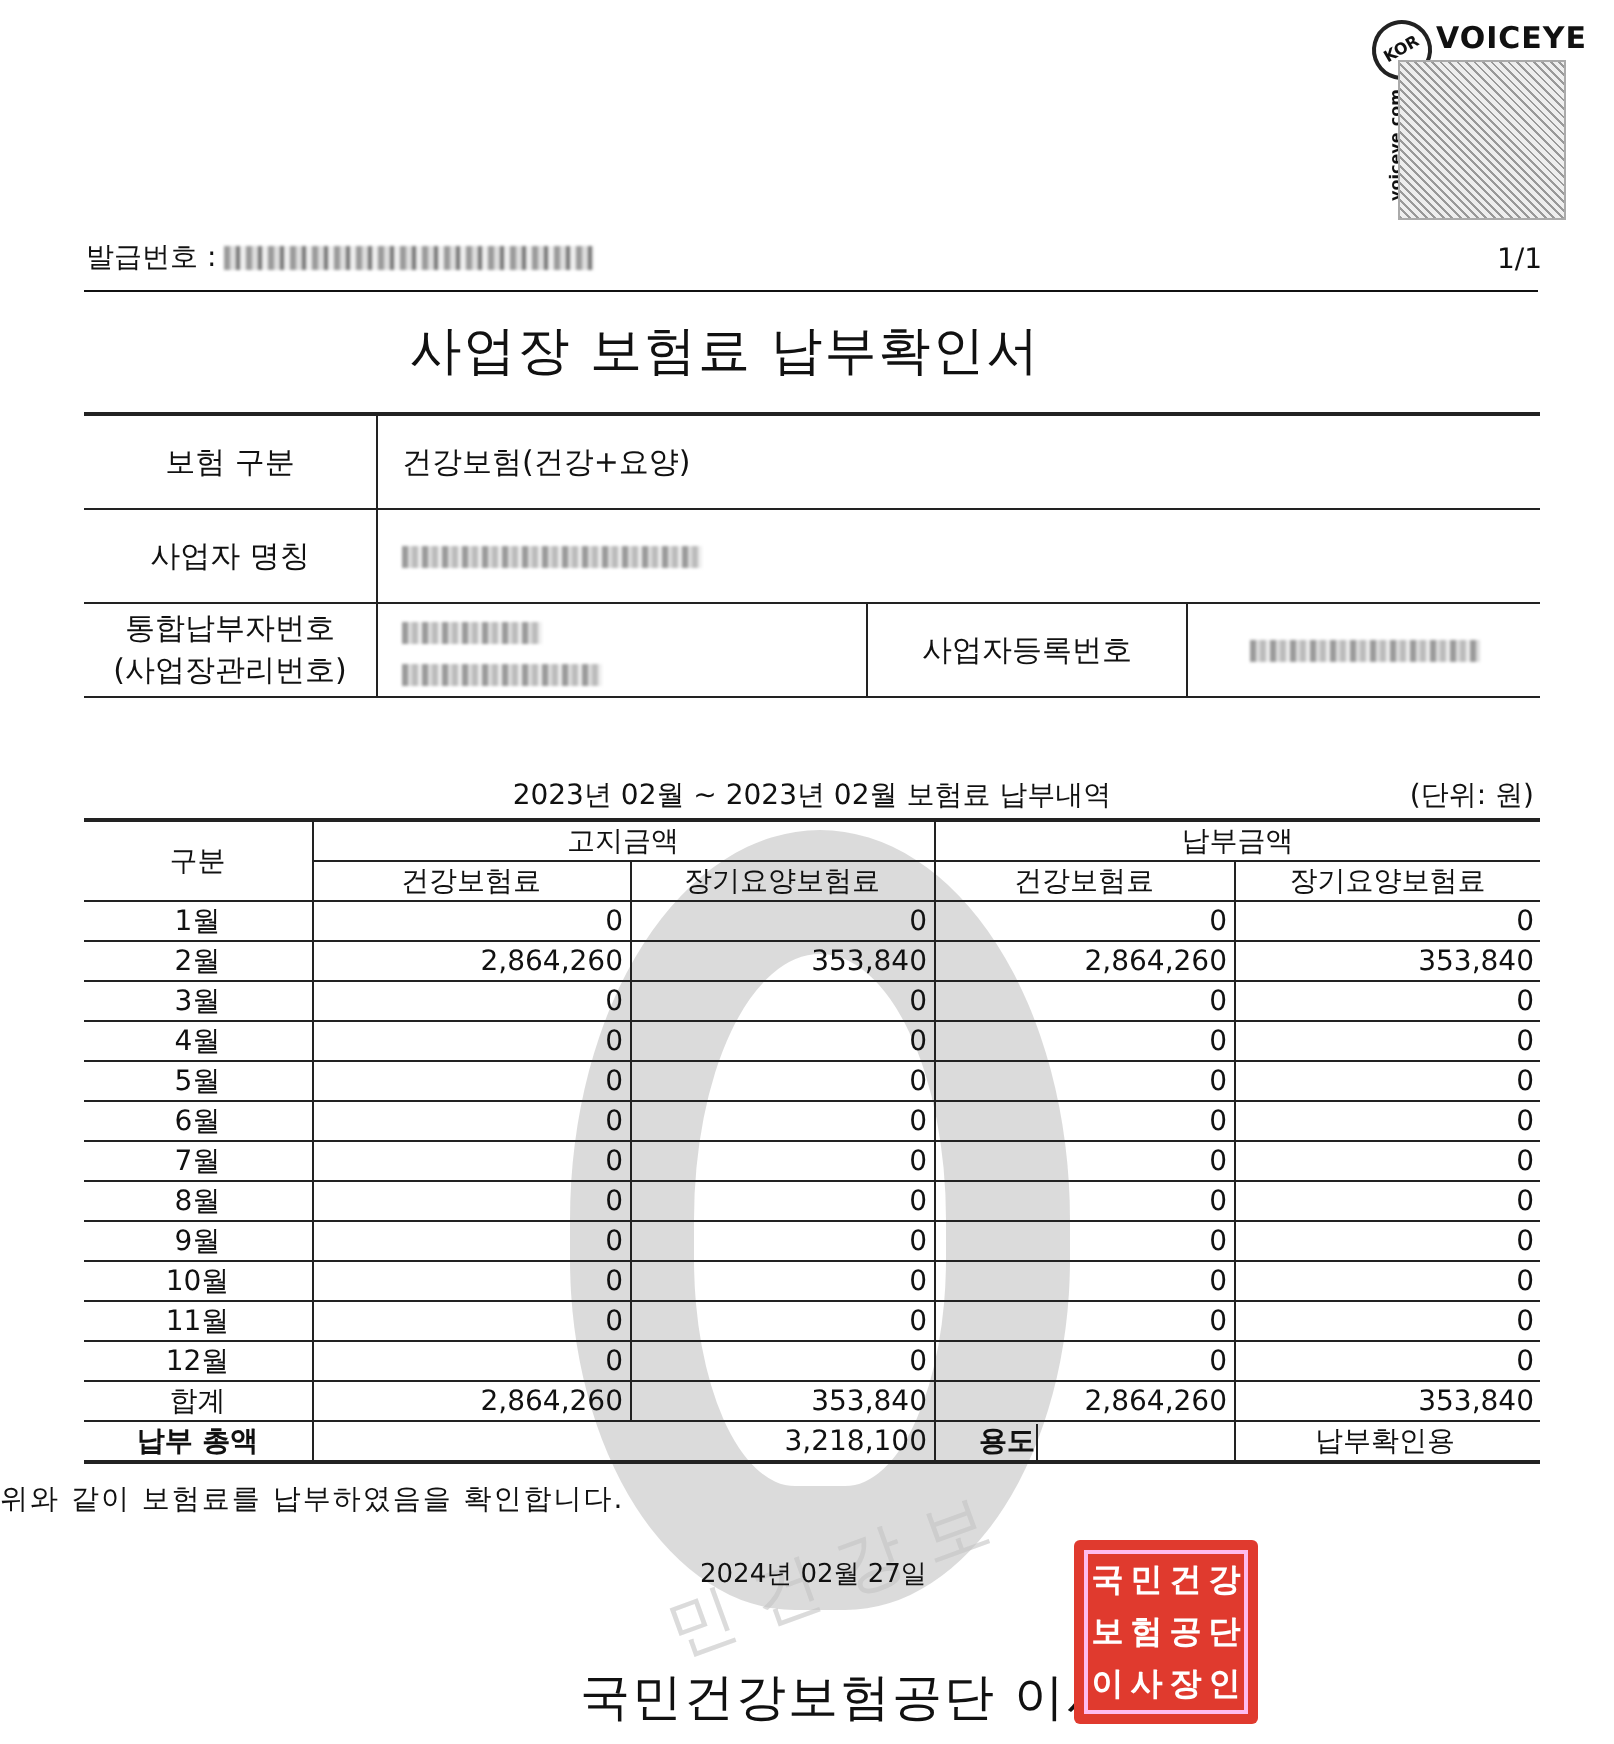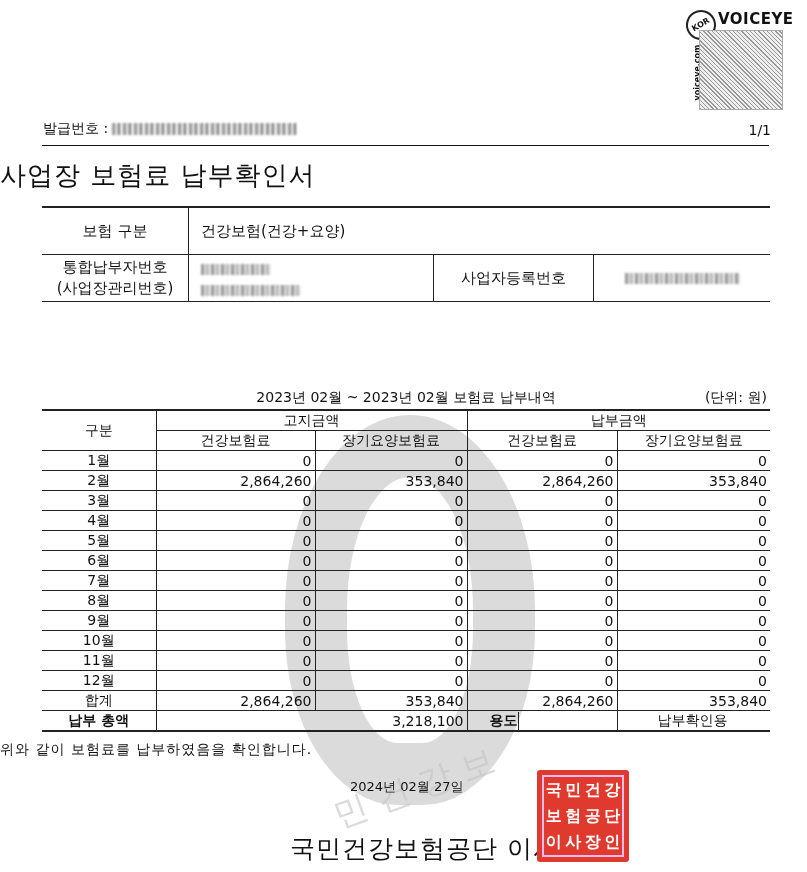--- a/index.html
+++ b/index.html
@@ -19,21 +19,21 @@
              background:
                repeating-linear-gradient(45deg,#999 0 1px,#eee 1px 3px),
                repeating-linear-gradient(-45deg,#bbb 0 1px,transparent 1px 4px);
              border:1px solid #aaa; }
   
   .issue { position:absolute; left:43px; top:120px; font-size:14px; }
   .issue-val { display:inline-block; width:185px; height:12px; vertical-align:middle; margin-left:4px;
                background:repeating-linear-gradient(90deg,#9a9a9a 0 3px,#ddd 3px 6px,#777 6px 8px,#eee 8px 11px); filter:blur(0.8px); }
   .page { position:absolute; right:36px; top:122px; font-size:14px;text-align:center; }
   .rule { position:absolute; left:42px; width:727px; height:1px; background:#111; }
-  .title { position:absolute; left:0; width:725px; top:158px; font-size:26px; letter-spacing:1px; }
+  .title { position:absolute; left:0; width:725px; top:158px; text-align:center; font-size:26px; letter-spacing:1px; }
   
   table { border-collapse:collapse; position:absolute; }
   .info { left:42px; top:206px; width:728px; font-size:15px; }
   .info td { border:1px solid #222; height:46px; padding:0 12px; }
   .info tr:first-child td { border-top:2px solid #222; }
   .info td.lab { text-align:center; width:122px; }
   .info td:first-child { border-left:none; }
   .info td:last-child { border-right:none; }
   .blur { display:inline-block; height:11px; background:repeating-linear-gradient(90deg,#999 0 3px,#ddd 3px 5px,#bbb 5px 8px,#eee 8px 10px); filter:blur(0.9px); vertical-align:middle; }
   .period { position:absolute; left:42px; width:728px; top:389px; font-size:14px; text-align:center; }
@@ -73,20 +73,24 @@
 <div class="page">1/1</div>
 <div class="rule" style="top:145px"></div>
 
 <div class="title">사업장 보험료 납부확인서</div>
 
 <table class="info">
   <tbody>
       <tr>
     <td class="lab">보험 구분</td>
     <td colspan="3">건강보험(건강+요양)</td>
+  </tr>
+  <tr>
+    <td class="lab">사업자 명칭</td>
+    <td colspan="3"><span class="blur" style="width:150px"></span></td>
   </tr>
   <tr>
     <td class="lab" style="line-height:21px">
       <div>통합납부자번호</div>
       <div>(사업장관리번호)</div>
     </td>
     <td style="width:220px">
       <span class="blur" style="width:70px"></span><br><span class="blur" style="width:100px;margin-top:6px"></span>
     </td>
     <td class="lab" style="width:135px">사업자등록번호</td>

